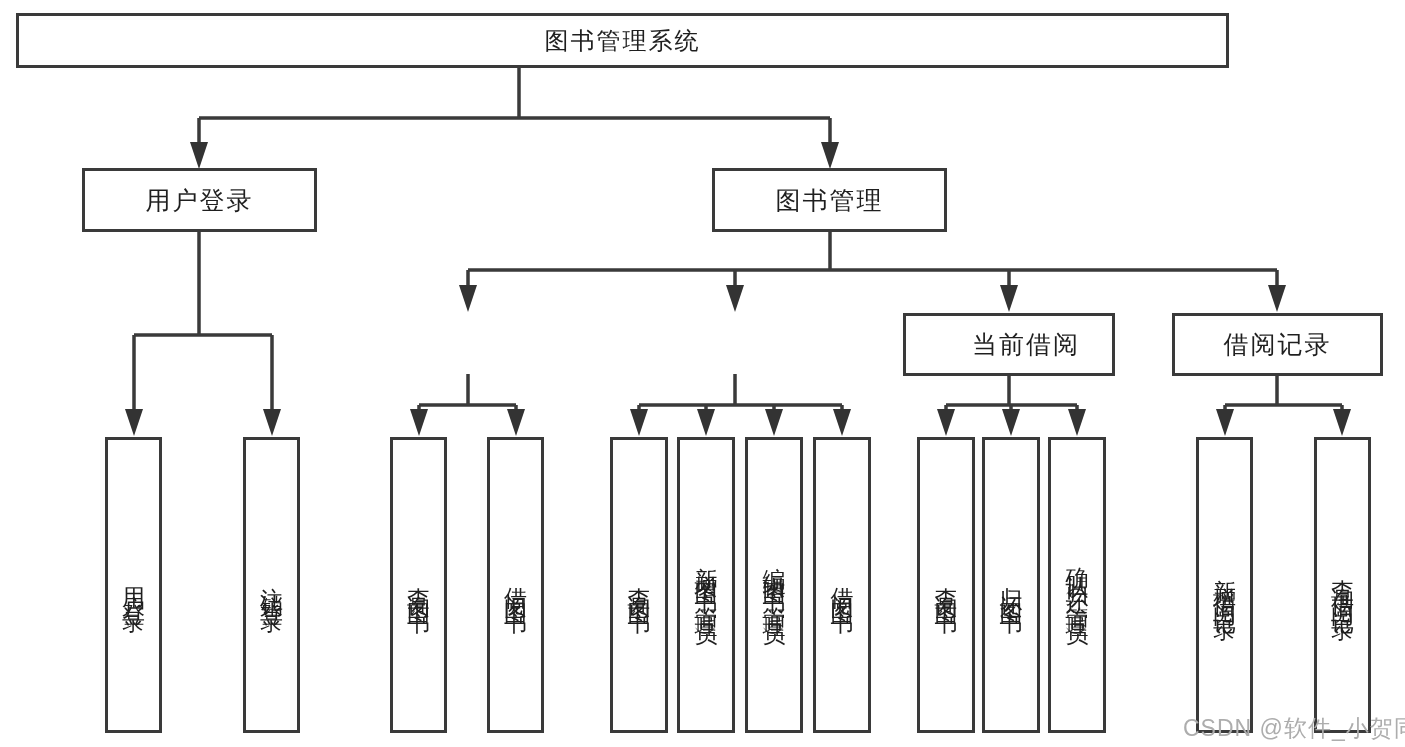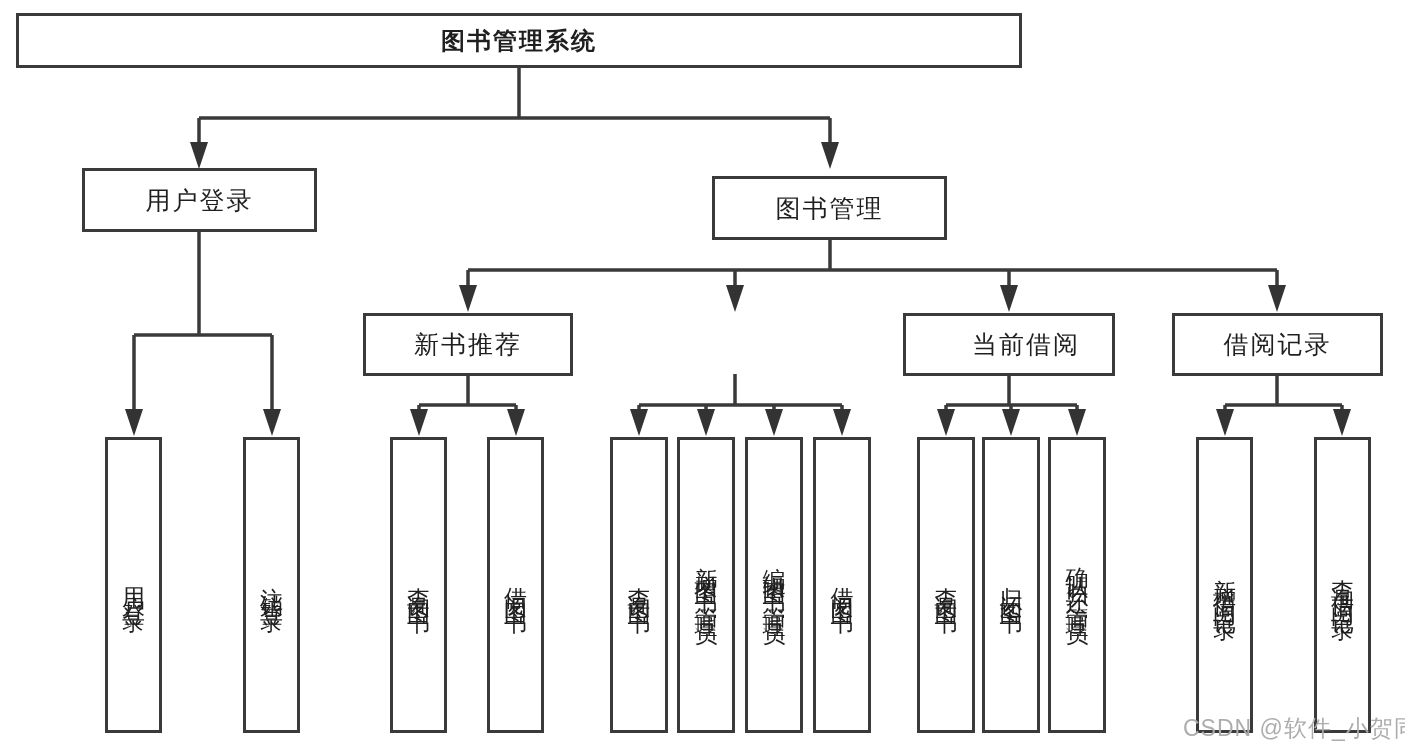--- a/index.html
+++ b/index.html
@@ -87,26 +87,25 @@
     <path class="line" d="M1009 374 V405 M946 405 H1077 M946 405 V410 M1011 405 V410 M1077 405 V410"></path>
     <polygon class="arrow" points="946,436 937,409 955,409"></polygon>
     <polygon class="arrow" points="1011,436 1002,409 1020,409"></polygon>
     <polygon class="arrow" points="1077,436 1068,409 1086,409"></polygon>
 
     <path class="line" d="M1277 374 V405 M1225 405 H1342 M1225 405 V410 M1342 405 V410"></path>
     <polygon class="arrow" points="1225,436 1216,409 1234,409"></polygon>
     <polygon class="arrow" points="1342,436 1333,409 1351,409"></polygon>
   </svg>
 
-  <div class="hbox root" style="left:16px;top:13px;width:1006px;height:55px;font-weight:bold;">图书管理系统</div>
+  <div class="hbox root" style="left:16px;top:13px;width:1213px;height:55px;">图书管理系统</div>
 
   <div class="hbox" style="left:82px;top:168px;width:235px;height:64px;">用户登录</div>
-  <div class="hbox" style="left:712px;top:168px;width:235px;height:64px;margin-top:8px;">图书管理</div>
+  <div class="hbox" style="left:712px;top:168px;width:235px;height:64px;">图书管理</div>
 
-  <div class="hbox" style="left:363px;top:313px;width:210px;height:63px;">新书推荐</div>
   <div class="hbox" style="left:903px;top:313px;width:212px;height:63px;padding-left:34px;">当前借阅</div>
   <div class="hbox" style="left:1172px;top:313px;width:211px;height:63px;">借阅记录</div>
 
   <div class="vbox" style="left:105px;width:57px;">
     <span class="vtext">用户登录</span>
   </div>
   <div class="vbox" style="left:243px;width:57px;">
     <span class="vtext">注销登录</span>
   </div>
 

